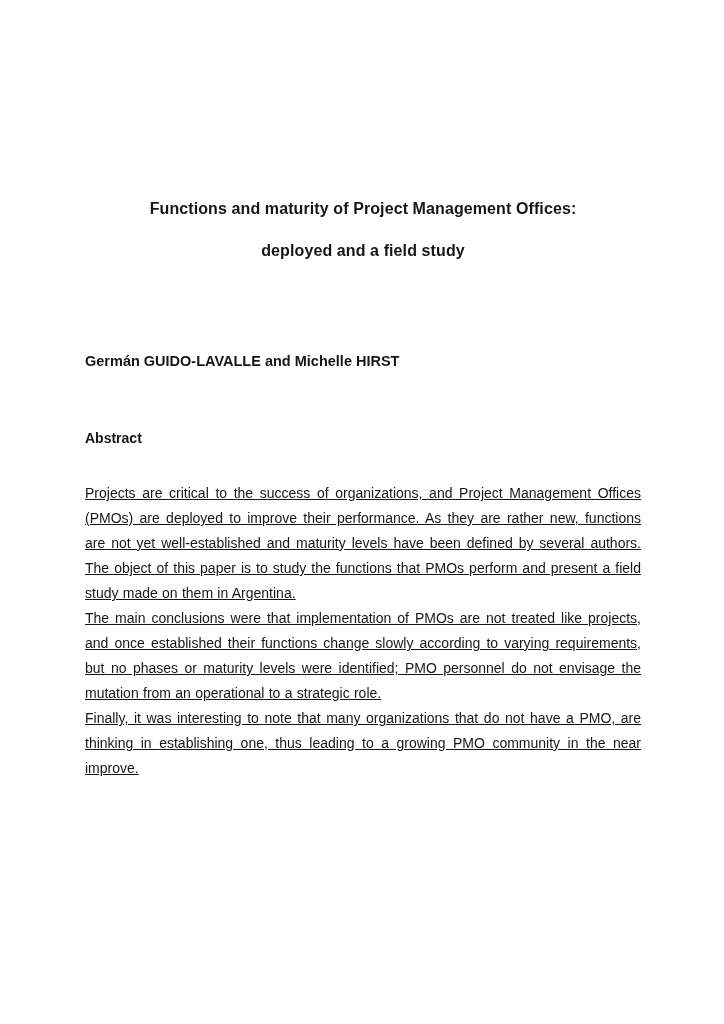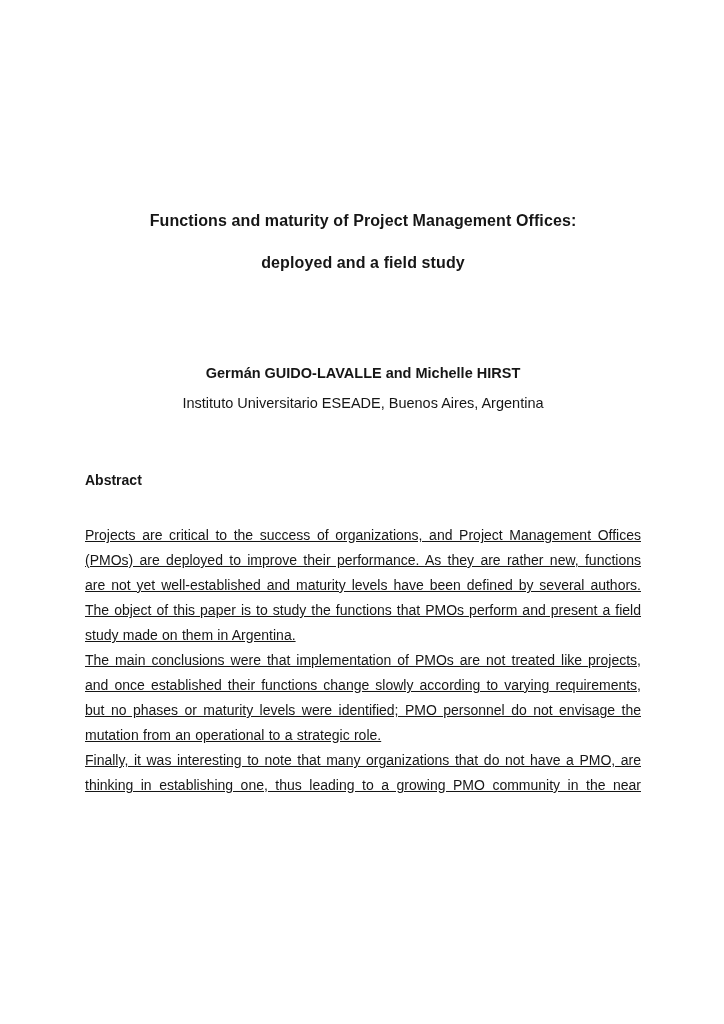--- a/index.html
+++ b/index.html
@@ -4,21 +4,21 @@
 <style>
   html, body {
     margin: 0;
     padding: 0;
     background: #ffffff;
   }
   .page {
     position: relative;
     width: 724px;
     height: 790px;
-    margin: 12px auto;
+    margin: 0 auto;
     background: #ffffff;
     color: #161616;
     font-family: "Liberation Sans", sans-serif;
     overflow: hidden;
     box-sizing: border-box;
   }
   .content {
     position: absolute;
     left: 85px;
     top: 0;
@@ -29,21 +29,20 @@
     text-align: center;
   }
   .title-line {
     font-size: 16px;
     font-weight: bold;
     line-height: 42px;
     letter-spacing: 0.1px;
   }
   .author-block {
     margin-top: 74px;
-    text-align: center;
   }
   .authors {
     font-size: 14.5px;
     font-weight: bold;
     line-height: 30px;
   }
   .affiliation {
     font-size: 14.5px;
     font-weight: normal;
     line-height: 30px;
@@ -73,21 +72,20 @@
 <div class="page">
   <div class="content">
 
     <div class="title-block">
       <div class="title-line">Functions and maturity of Project Management Offices:</div>
       <div class="title-line">deployed and a field study</div>
     </div>
 
     <div class="author-block">
       <div class="authors">Germán GUIDO-LAVALLE and Michelle HIRST</div>
-      <div class="affiliation">Instituto Universitario ESEADE, Buenos Aires, Argentina</div>
     </div>
 
     <div class="abstract-heading">Abstract</div>
 
     <div class="abstract-body">
       <p>Projects are critical to the success of organizations, and Project Management Offices (PMOs) are deployed to improve their performance. As they are rather new, functions are not yet well-established and maturity levels have been defined by several authors. The object of this paper is to study the functions that PMOs perform and present a field study made on them in Argentina.</p>
       <p>The main conclusions were that implementation of PMOs are not treated like projects, and once established their functions change slowly according to varying requirements, but no phases or maturity levels were identified; PMO personnel do not envisage the mutation from an operational to a strategic role.</p>
       <p>Finally, it was interesting to note that many organizations that do not have a PMO, are thinking in establishing one, thus leading to a growing PMO community in the near improve.</p>
     </div>
 

